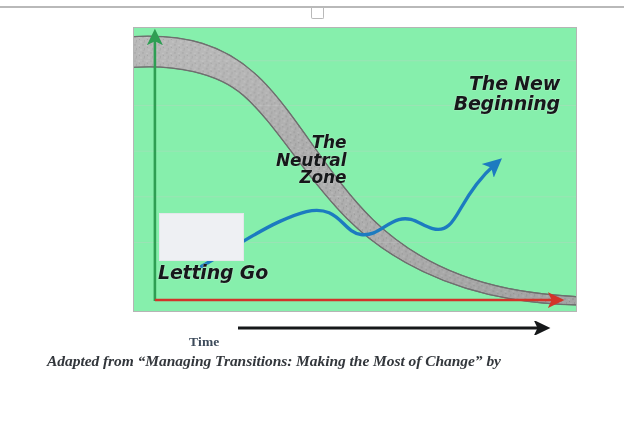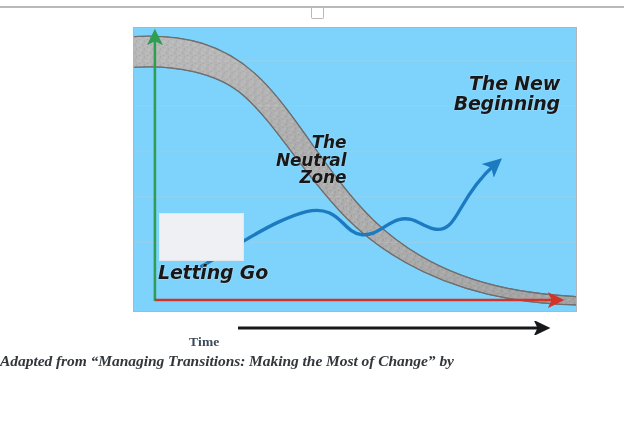--- a/index.html
+++ b/index.html
@@ -40,21 +40,21 @@
   }
 
   
   #figure-frame {
     position: absolute;
     left: 133px;
     top: 27px;
     width: 444px;
     height: 285px;
     border: 1.5px solid #b5b5b5;
-    background: #7dd3fc;
+    background: #86efac;
     box-sizing: border-box;
     overflow: hidden;
   }
 
   #figure-canvas {
     position: absolute;
     left: 0; top: 0;
     width: 100%;
     height: 100%;
     display: block;
@@ -143,20 +143,21 @@
     padding-left: 24px;
     line-height: 1.5;
   }
   .caption-source {
     font-family: "Liberation Serif", serif;
     font-style: italic;
     font-weight: bold;
     font-size: 15.5px;
     color: #33373c;
     line-height: 1.72;
+    padding-left: 47px;
     white-space: nowrap;
   }
   #caption-line-2 { letter-spacing: -0.05px; }
   #caption-line-3 sup {
     font-size: 0.62em;
     vertical-align: super;
     font-style: italic;
   }
 </style>
 </head>

